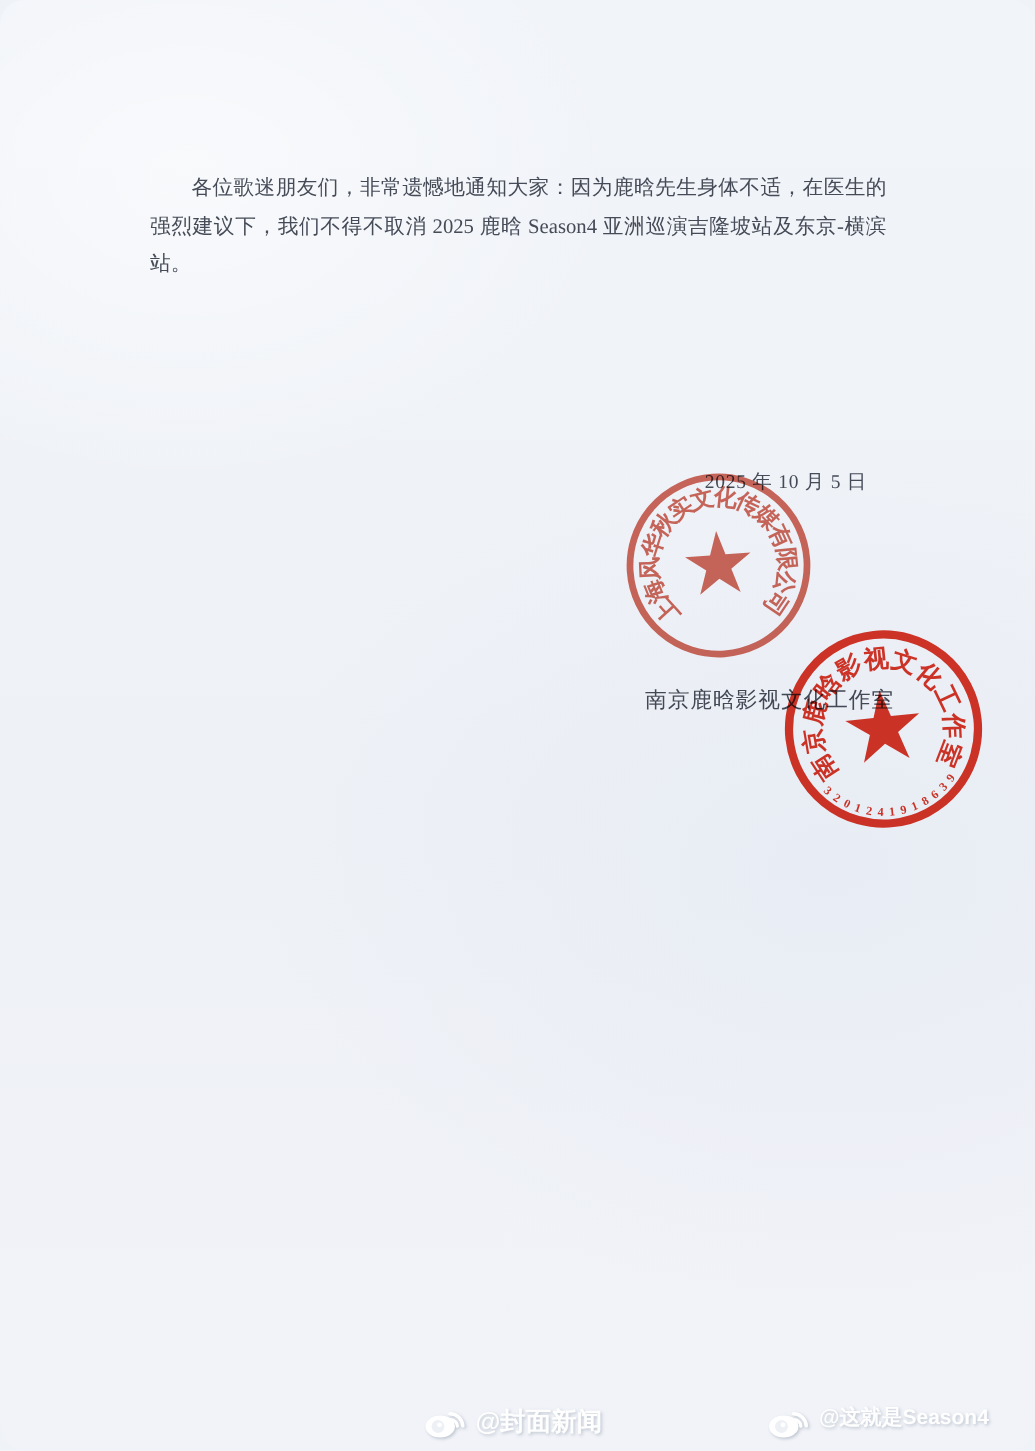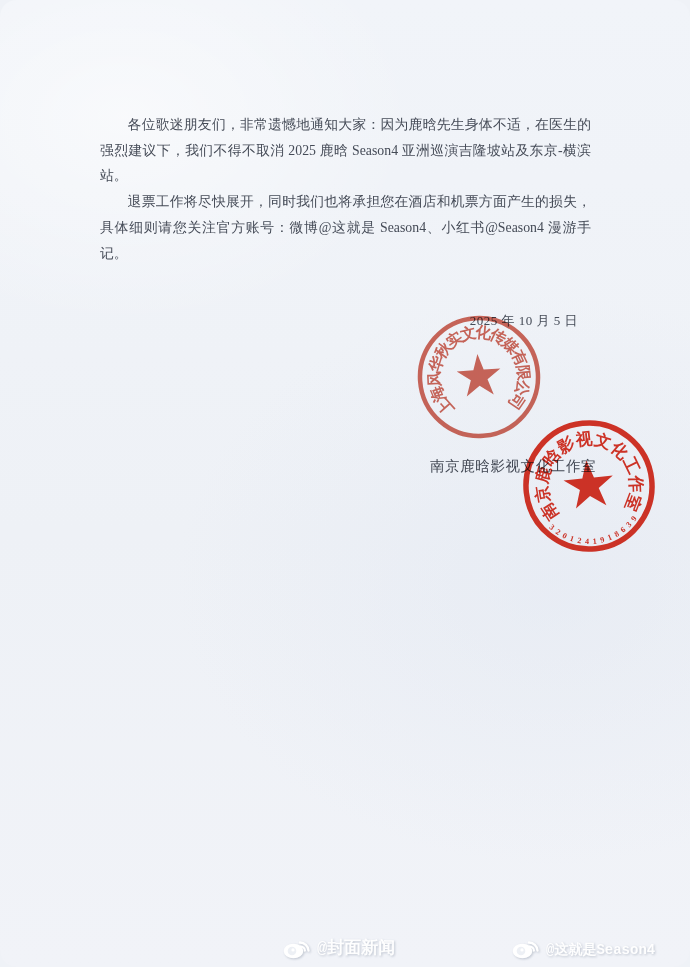--- a/index.html
+++ b/index.html
@@ -30,38 +30,37 @@
   .sig1{left:390px;top:368px;font-size:13.5px;}
   .sig2{left:430px;top:457px;font-size:14.5px;letter-spacing:.6px;}
   .seal{position:absolute;mix-blend-mode:multiply;}
   .seal1{left:394px;top:292px;width:170px;height:170px;opacity:.82;}
   .seal2{left:499px;top:396px;width:180px;height:180px;opacity:.95;}
   .seal text{
     text-anchor:middle;dominant-baseline:central;font-weight:bold;
     font-family:"Liberation Serif","DejaVu Serif",serif;
   }
   .wm{
-    position:absolute;display:flex;align-items:flex-end;gap:7px;
+    position:absolute;display:flex;align-items:flex-start;gap:7px;
     color:rgba(255,255,255,.97);
-    font-family:Liberation Mono, monospace;font-weight:bold;
+    font-family:Liberation Sans, sans-serif;font-weight:bold;
     filter:drop-shadow(1px 1.5px 1px rgba(125,135,155,.42));
     white-space:nowrap;
   }
   .wm-left{left:283px;top:936px;font-size:17px;}
   .wm-right{left:512px;top:936px;font-size:14px;}
   .wm-icon{width:27px;height:23px;flex:0 0 auto;}
 </style>
 </head>
 <body>
 
 <div class="page">
 
   <div class="body-text">
     <p>各位歌迷朋友们，非常遗憾地通知大家：因为鹿晗先生身体不适，在医生的强烈建议下，我们不得不取消 2025 鹿晗 Season4 亚洲巡演吉隆坡站及东京-横滨站。</p>
-    <p>退票工作将尽快展开，同时我们也将承担您在酒店和机票方面产生的损失，具体细则请您关注官方账号：微博@这就是 Season4、小红书@Season4 漫游手记。</p>
   </div>
 
   <div class="date">2025 年 10 月 5 日</div>
 
   <div class="sig sig2">南京鹿晗影视文化工作室</div>
 
   <svg class="seal seal1" viewBox="0 0 170 170">
       <g fill="#c94837" transform="rotate(-4 85 85)">
         <circle cx="85" cy="85" r="59" fill="none" stroke="#c94837" stroke-width="4.5"></circle>
         <polygon points="85.00,62.00 90.16,77.89 106.87,77.89 93.36,87.72 98.52,103.61 85.00,93.79 71.48,103.61 76.64,87.72 63.13,77.89 79.84,77.89"></polygon>

